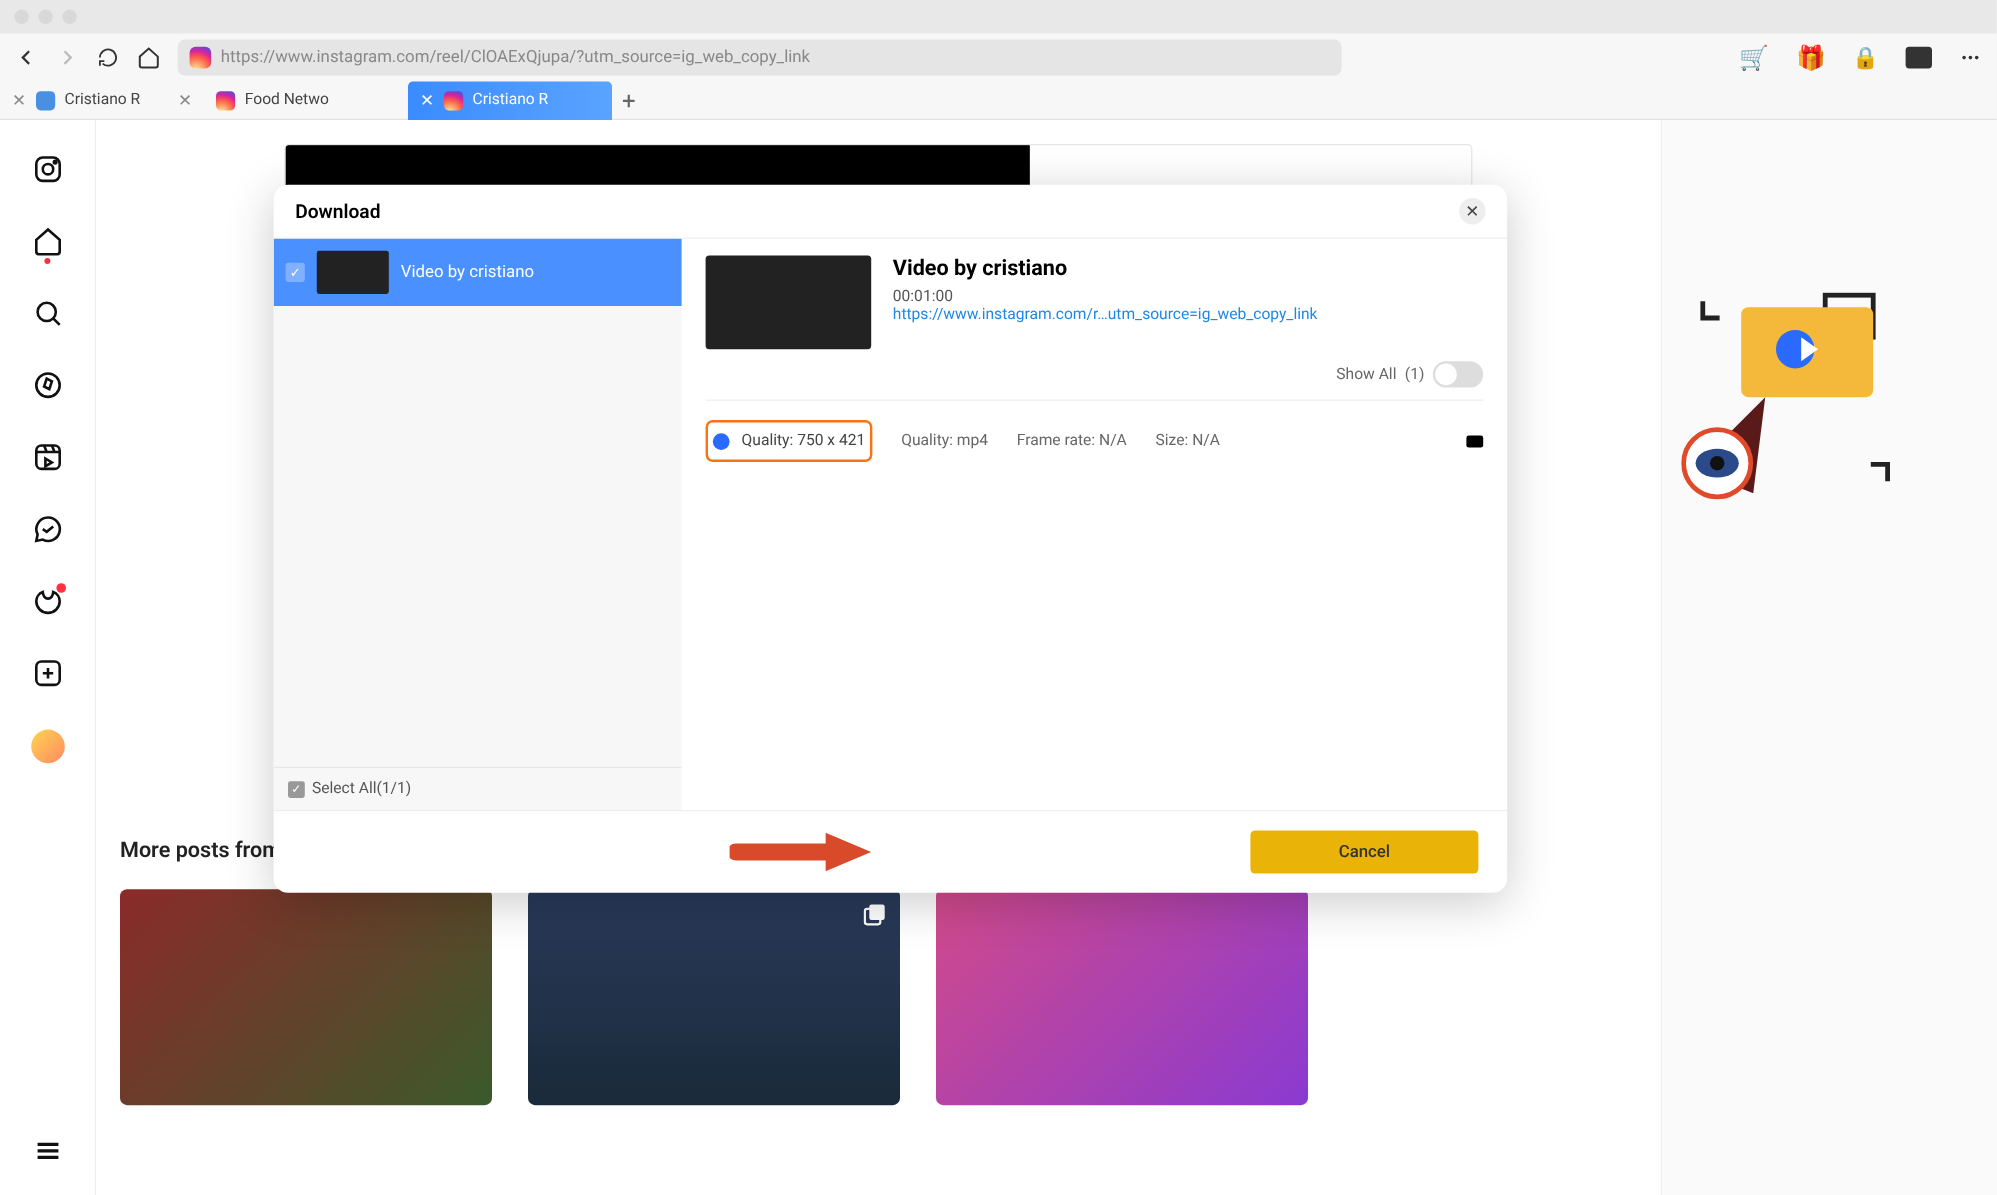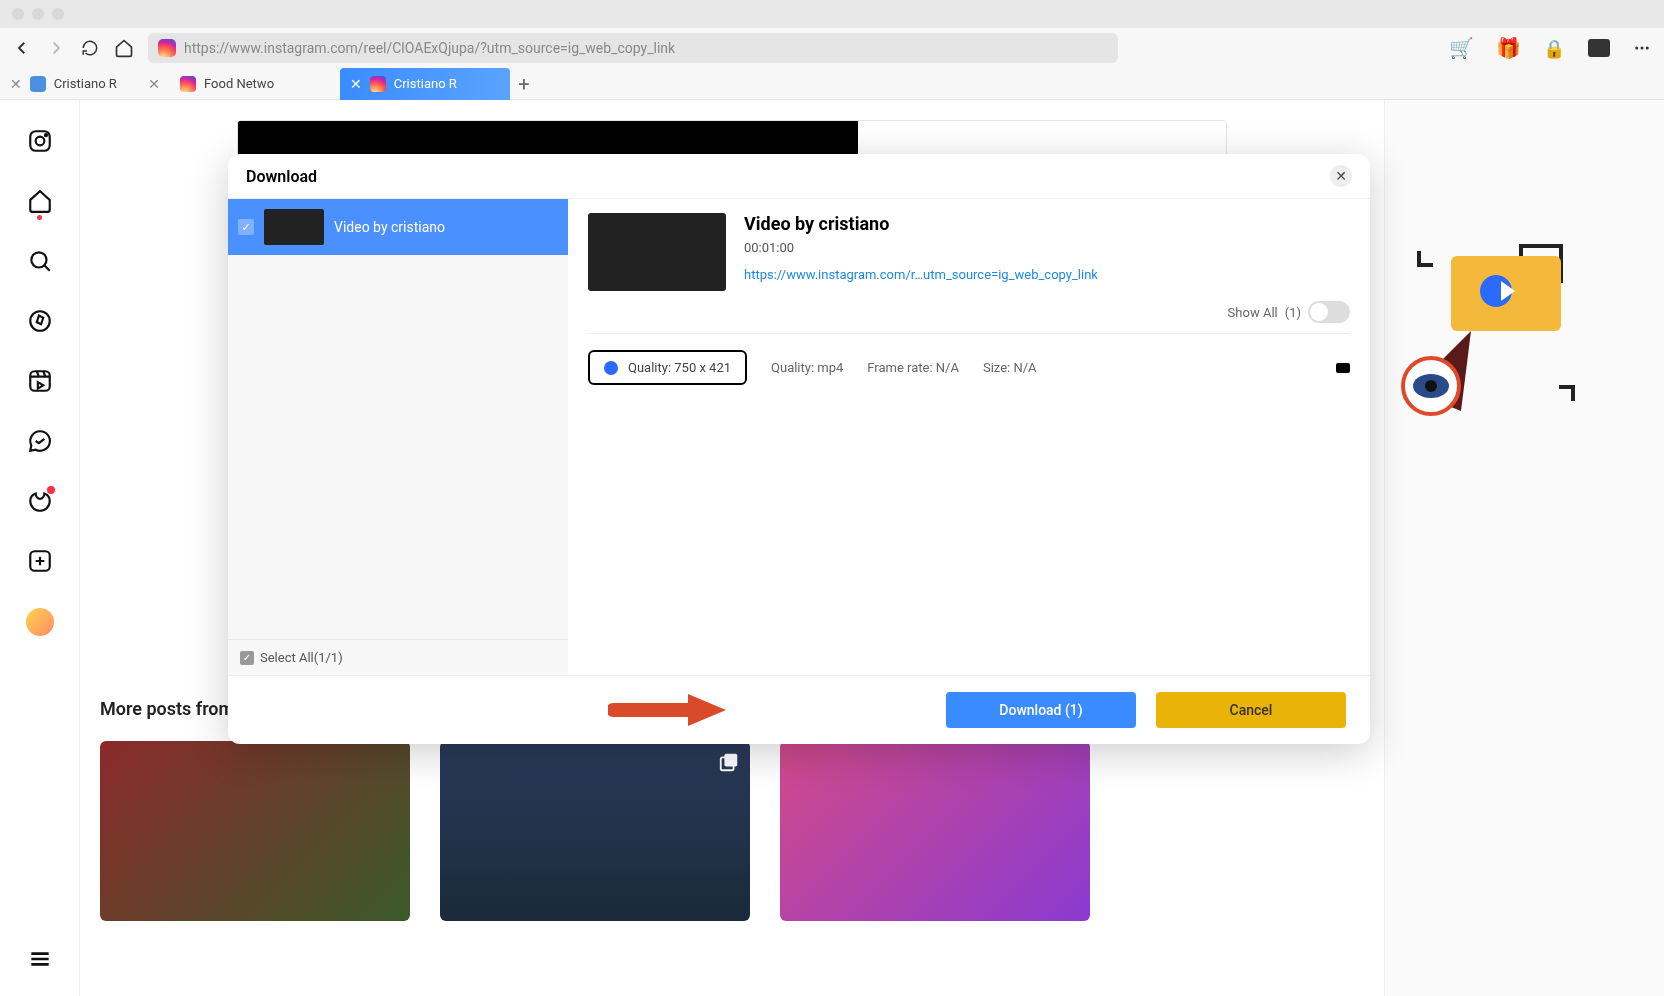--- a/index.html
+++ b/index.html
@@ -54,47 +54,47 @@
 .right-panel { width: 280px; background: #fafafa; border-left: 1px solid #eee; padding: 16px; }
 .lib-header { display: flex; align-items: center; justify-content: space-between; }
 .lib-title { font-size: 20px; font-weight: 700; }
 .lib-icons { display: flex; gap: 10px; align-items:center;}
 .lib-icon { width: 28px; height: 28px; display:flex; align-items:center; justify-content:center; border-radius:4px; }
 .lib-icon.dl { background:#eee; }
 .lib-illus { margin-top: 120px; position: relative; height: 220px; }
 
 
 .modal-backdrop { position: absolute; inset: 0; }
-.modal { position: absolute; left: 228px; top: 154px; width: 1142px; height: 590px; background: #fff; border-radius: 12px; box-shadow: 0 8px 40px rgba(0,0,0,0.2); display: flex; flex-direction: column; overflow: hidden; }
+.modal { position: absolute; left: 228px; top: 154px; width: 1028px; height: 590px; background: #fff; border-radius: 12px; box-shadow: 0 8px 40px rgba(0,0,0,0.2); display: flex; flex-direction: column; overflow: hidden; }
 .modal-header { height: 44px; display: flex; align-items: center; justify-content: space-between; padding: 0 18px; }
 .modal-title { font-size: 16px; font-weight: 600; }
 .modal-close { width: 22px; height: 22px; border-radius: 50%; background: #eee; display: flex; align-items: center; justify-content: center; font-size: 14px; color: #444; cursor: pointer; }
 .modal-body { flex: 1; display: flex; border-top: 1px solid #eee; border-bottom: 1px solid #eee; }
 .modal-left { width: 340px; background: #f7f7f7; display: flex; flex-direction: column; }
 .video-item { display: flex; align-items: center; height: 56px; background: #4a90ff; color: #fff; padding: 0 10px; gap: 10px; }
 .vi-check { width: 16px; height: 16px; background: rgba(255,255,255,0.3); border-radius: 2px; display:flex; align-items:center; justify-content:center; font-size:11px; color:#fff;}
 .vi-thumb { width: 60px; height: 36px; background: #222; border-radius: 2px; }
 .vi-label { font-size: 14px; }
 .select-all { margin-top: auto; padding: 10px 12px; display: flex; align-items: center; gap: 6px; font-size: 13px; color: #555; border-top:1px solid #e8e8e8; }
 .sa-check { width:14px; height:14px; background:#999; border-radius:2px; display:flex; align-items:center; justify-content:center; color:#fff; font-size:10px;}
 
 .modal-right { flex: 1; padding: 14px 20px; }
 .detail-header { display: flex; gap: 18px; }
 .detail-thumb { width: 138px; height: 78px; background: #222; border-radius: 3px; }
 .detail-meta { flex: 1; }
 .detail-title { font-size: 18px; font-weight: 700; }
 .detail-dur { font-size: 13px; color: #555; margin-top: 6px; }
-.detail-url { font-size: 13px; color: #1e88e5; margin-top: 12px; word-break: break-all; }
+.detail-url { font-size: 13px; color: #1e88e5; margin-top: 0; word-break: break-all; }
 .showall-row { display: flex; justify-content: flex-end; align-items: center; gap: 7px; margin-top: 10px; font-size: 13px; color: #666; }
 .toggle { width: 42px; height: 22px; background: #ddd; border-radius: 11px; position: relative; }
 .toggle::after { content:''; position:absolute; left:2px; top:2px; width:18px; height:18px; background:#fff; border-radius:50%; }
 .divider { height: 1px; background: #eee; margin: 10px 0; }
 
 .quality-row { display: flex; align-items: center; gap: 24px; font-size: 13px; color: #666; padding: 6px 0; }
-.quality-box { display: flex; align-items: center; gap: 10px; border: 2px solid #000000; border-radius: 6px; padding: 8px 14px; }
+.quality-box { display: flex; align-items: center; gap: 10px; border: 2px solid #f97316; border-radius: 6px; padding: 8px 4px; }
 .q-dot { width: 14px; height: 14px; background: #2a6aff; border-radius: 50%; }
 .q-text { color: #444; }
 .small-black { width:14px; height:10px; background:#000; border-radius:2px; margin-left:auto;}
 
 .modal-footer { height: 68px; display: flex; align-items: center; justify-content: flex-end; gap: 20px; padding: 0 24px; position: relative; }
 .btn { width: 190px; height: 36px; border-radius: 4px; display: flex; align-items: center; justify-content: center; font-size: 14px; font-weight: 500; cursor: pointer; }
 .btn-primary { background: #3a8bff; color: #fff; }
 .btn-secondary { background: #eab308; color: #333; }
 .arrow { position: absolute; left: 380px; top: 14px; width: 120px; height: 40px; }
 </style>
@@ -308,21 +308,18 @@
           <span>Size: N/A</span>
           <div class="small-black"></div>
         </div>
       </div>
     </div>
     <div class="modal-footer">
       <svg class="arrow" viewBox="0 0 120 40">
         <path d="M5 20 L90 20" stroke="#d94a2a" stroke-width="14" stroke-linecap="round"></path>
         <path d="M80 4 L118 20 L80 36 Z" fill="#d94a2a"></path>
       </svg>
-      <div class="btn btn-primary">
-        <span>Download (1)</span>
-      </div>
       <div class="btn btn-secondary">
         <span>Cancel</span>
       </div>
     </div>
   </div>
 </div>
 
 </body></html>

